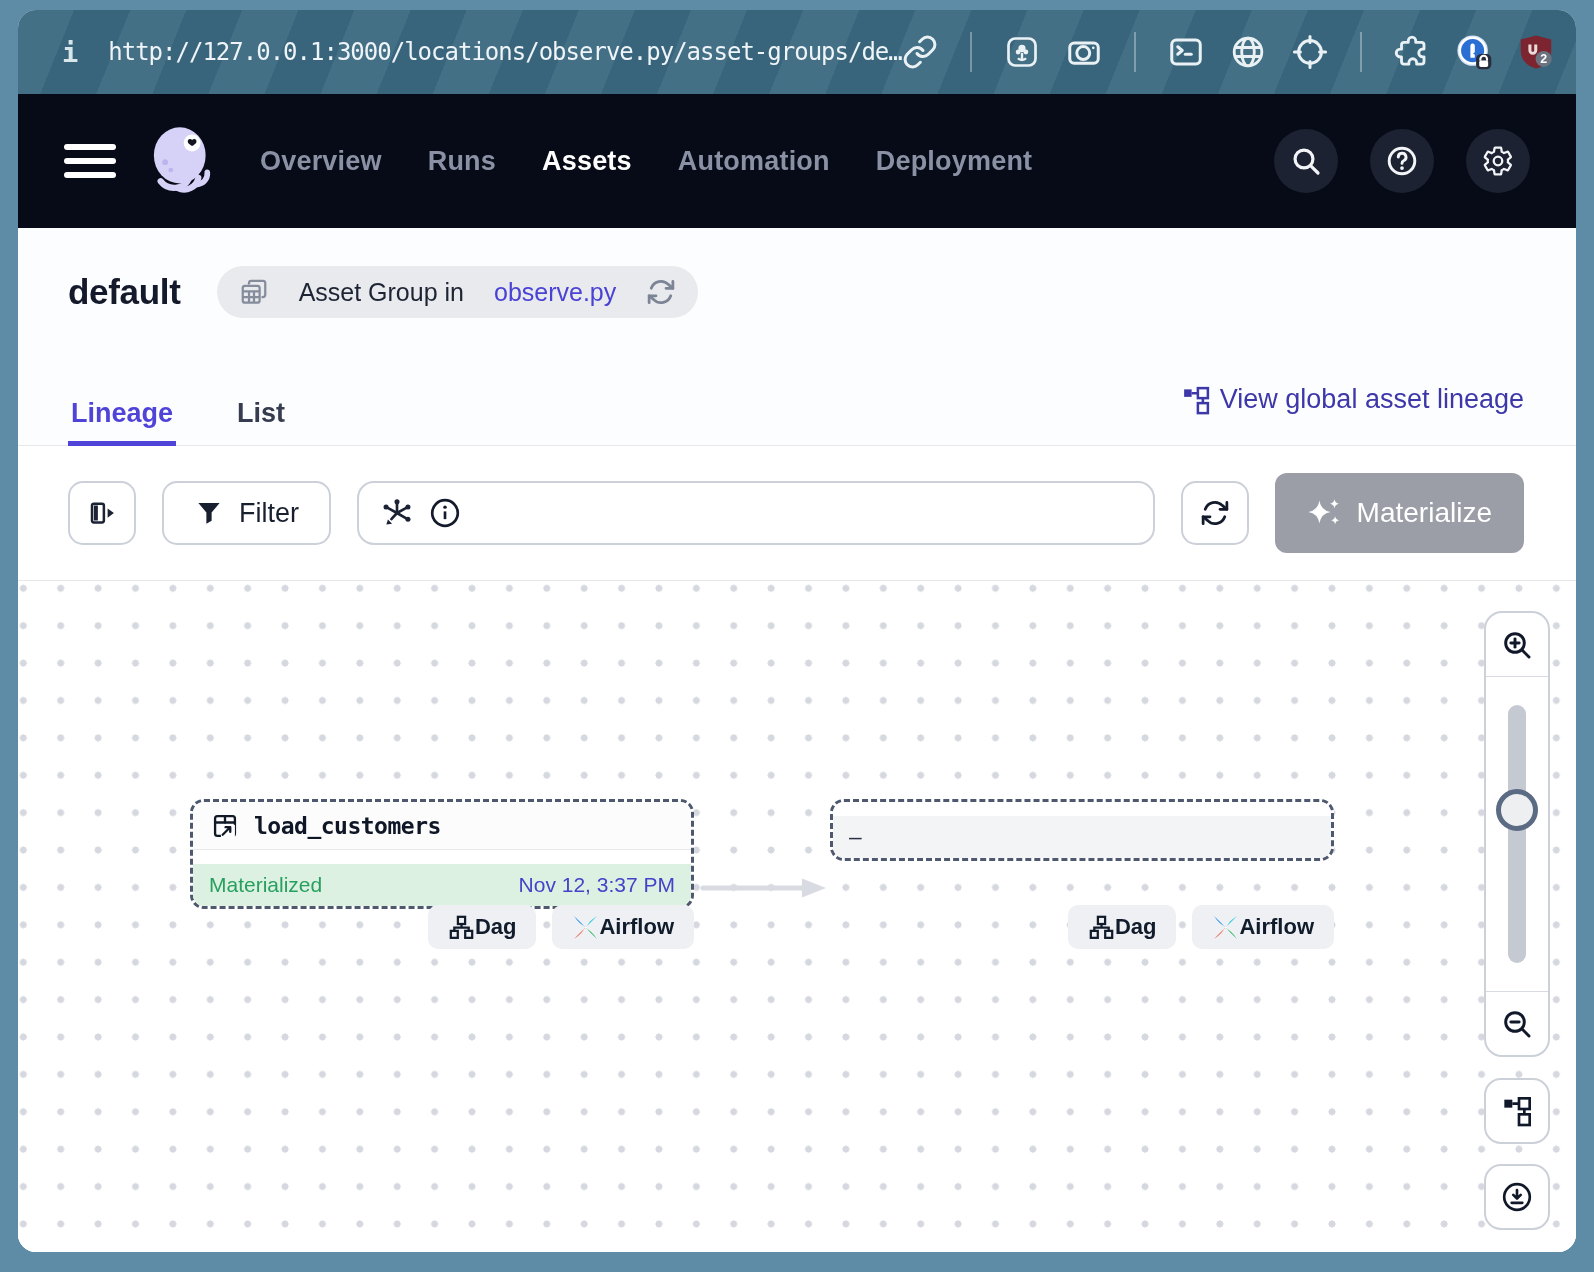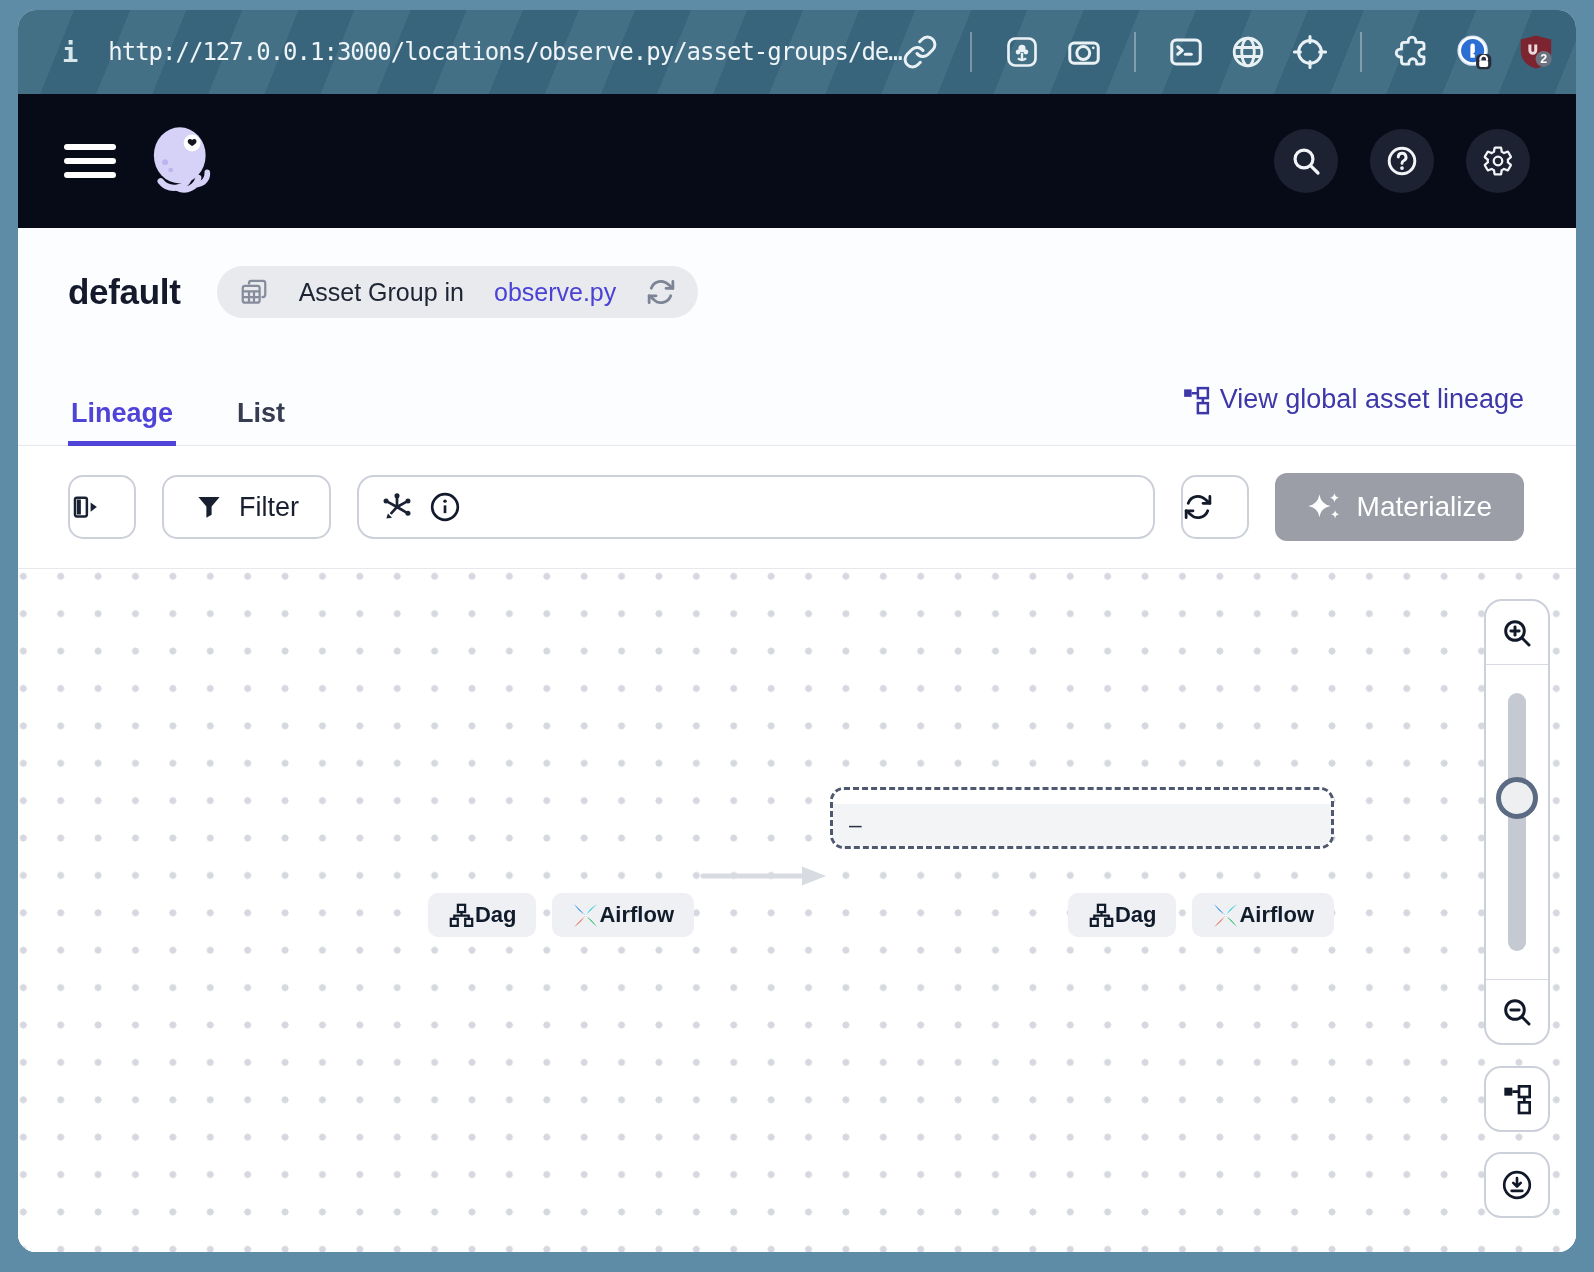--- a/index.html
+++ b/index.html
@@ -40,30 +40,30 @@
 
   .tabs-row { display:flex; align-items:flex-end; padding:0 52px 0 50px; margin-top:66px; border-bottom:1px solid #e7e8ec; }
   .tab { font-size:27px; font-weight:600; padding:0 3px 16px; margin-right:58px; cursor:pointer; position:relative; }
   .tab.active { color:#4f43d8; }
   .tab.active::after { content:""; position:absolute; left:0; right:0; bottom:-1px; height:5px; background:#4f43d8; }
   .tab.inactive { color:#363d50; }
   .global-link { margin-left:auto; display:flex; align-items:center; gap:9px; color:#3d37a9; font-size:27px; padding-bottom:30px; cursor:pointer; }
   .global-link svg { width:30px; height:30px; }
 
   .toolbar { display:flex; align-items:center; gap:26px; padding:27px 52px 27px 50px; border-bottom:1px solid #e7e8ec; background:#fff; }
-  .tool-btn { height:64px; border:2px solid #ccd0d9; border-radius:15px; background:#fff; display:flex; align-items:center; cursor:pointer; color:#1a2233; }
+  .tool-btn { height:64px; border:2px solid #ccd0d9; border-radius:15px; background:#fff; display:flex; align-items:center; justify-content:center; cursor:pointer; color:#1a2233; }
   .tool-btn svg { width:30px; height:30px; }
   .btn-expand { width:68px; flex:0 0 68px; }
   .btn-filter { padding:0 30px; gap:15px; font-size:27px; color:#18202f; }
   .subset-wrap { flex:1; height:64px; border:2px solid #ccd0d9; border-radius:17px; background:#fff; display:flex; align-items:center; padding:0 22px; gap:16px; }
   .subset-wrap svg { flex:0 0 auto; width:32px; height:32px; }
   .subset-input { flex:1; border:none; outline:none; font-size:27px; font-family:"Liberation Sans",sans-serif; color:#333; background:transparent; }
   .subset-input::placeholder { color:#7d8496; opacity:1; }
   .btn-refresh { width:68px; flex:0 0 68px; }
-  .btn-materialize { height:68px; border-radius:12px; background:#9b9ea7; color:#fff; display:flex; align-items:center; gap:16px; padding:0 32px; font-size:28px; font-weight:500; cursor:pointer; border:none; }
+  .btn-materialize { height:80px; border-radius:12px; background:#9b9ea7; color:#fff; display:flex; align-items:center; gap:16px; padding:0 32px; font-size:28px; font-weight:500; cursor:pointer; border:none; }
   .btn-materialize svg { width:34px; height:32px; }
 
   
   .graph { flex:1; position:relative; background:#fff;
     background-image:radial-gradient(circle, #d6d8df 3.4px, transparent 3.6px);
     background-size:37.4px 37.4px; background-position:24px 26px; }
 
   .asset-node { position:absolute; width:504px; border:3px dashed #4e586e; border-radius:14px; background:#fff; overflow:hidden; cursor:pointer; }
   .node-header { display:flex; align-items:center; gap:15px; padding:0 18px; height:48px; background:#fcfcfd; border-bottom:1px solid #e7e9ed;
     font-family:"DejaVu Sans Mono",monospace; font-size:23px; font-weight:bold; color:#0f1626; letter-spacing:-0.5px; }
@@ -171,20 +171,27 @@
       <svg class="logo" viewBox="0 0 64 64">
           <ellipse cx="30" cy="27" rx="23" ry="25" fill="#d6d1f6"></ellipse>
           <circle cx="41" cy="16" r="7.5" fill="#fff"></circle>
           <path d="M41 13.4c1.6-2.1 4.8-.5 3.7 2.1-.5 1.3-2.1 2.1-3.7 3.1-1.6-1-3.2-1.8-3.7-3.1-1.1-2.6 2.1-4.2 3.7-2.1z" fill="#12141f"></path>
           <circle cx="17" cy="33" r="2.6" fill="#bcb4ef"></circle>
           <circle cx="22" cy="40" r="2.1" fill="#bcb4ef"></circle>
           <path d="M13 50c7 9 21 7 25-2" stroke="#d6d1f6" stroke-width="5.5" fill="none" stroke-linecap="round"></path>
           <path d="M28 56c8 4 17-1 18.5-9" stroke="#d6d1f6" stroke-width="5.5" fill="none" stroke-linecap="round"></path>
           <path d="M45 53c6-.5 10-5 9.5-11" stroke="#d6d1f6" stroke-width="5" fill="none" stroke-linecap="round"></path>
         </svg>
+      <div class="nav-items">
+        <span class="nav-item">Overview</span>
+        <span class="nav-item">Runs</span>
+        <span class="nav-item active">Assets</span>
+        <span class="nav-item">Automation</span>
+        <span class="nav-item">Deployment</span>
+      </div>
       <div class="nav-right">
         <div class="nav-circle">
             <svg viewBox="0 0 24 24" fill="none" stroke="currentColor" stroke-width="2.4" stroke-linecap="round">
               <circle cx="10.5" cy="10.5" r="6.7"></circle>
               <line x1="15.6" y1="15.6" x2="21" y2="21"></line>
             </svg>
           </div>
         <div class="nav-circle">
             <svg viewBox="0 0 24 24" fill="none" stroke="currentColor" stroke-width="2.2" stroke-linecap="round">
               <circle cx="12" cy="12" r="9.6"></circle>
@@ -280,20 +287,37 @@
               <path d="M9.5 2.5Q10.7 10 18 11.2 10.7 12.4 9.5 19.9 8.3 12.4 1 11.2 8.3 10 9.5 2.5Z"></path>
               <path d="M21 1.5q.5 3 3.5 3.5-3 .5-3.5 3.5-.5-3-3.5-3.5 3-.5 3.5-3.5Z"></path>
               <path d="M21.5 14.5q.45 2.7 3.1 3.1-2.65.45-3.1 3.1-.45-2.65-3.1-3.1 2.65-.4 3.1-3.1Z"></path>
             </svg>
           <span>Materialize</span>
         </button>
       </div>
 
       <div class="graph">
 
+        <div class="asset-node" style="left:172px; top:218px;">
+          <div class="node-header">
+            <svg viewBox="0 0 24 24" fill="none" stroke="#111826" stroke-width="2" stroke-linecap="round">
+                <rect x="3.5" y="3.5" width="17" height="17" rx="2"></rect>
+                <line x1="3.5" y1="9" x2="20.5" y2="9"></line>
+                <line x1="12" y1="3.5" x2="12" y2="9"></line>
+                <rect x="8.5" y="11" width="12" height="11" fill="#fff" stroke="none"></rect>
+                <path d="M10 19.5l6-6M16.5 13h-4M16.5 13v4"></path>
+              </svg>
+            <span>load_customers</span>
+          </div>
+          <div class="node-gap"></div>
+          <div class="node-status status-green">
+            <span class="status-label">Materialized</span>
+            <span class="status-time">Nov 12, 3:37 PM</span>
+          </div>
+        </div>
 
         <svg class="edge-arrow" viewBox="0 0 132 26">
             <line x1="3" y1="13" x2="104" y2="13" stroke="#d9dbe3" stroke-width="5" stroke-linecap="round"></line>
             <path d="M102 3.5L126 13l-24 9.5z" fill="#d9dbe3"></path>
           </svg>
 
         <div class="asset-node" style="left:812px; top:218px;">
           <div class="node-gap"></div>
           <div class="node-status status-gray">
             <span class="status-label">–</span>

